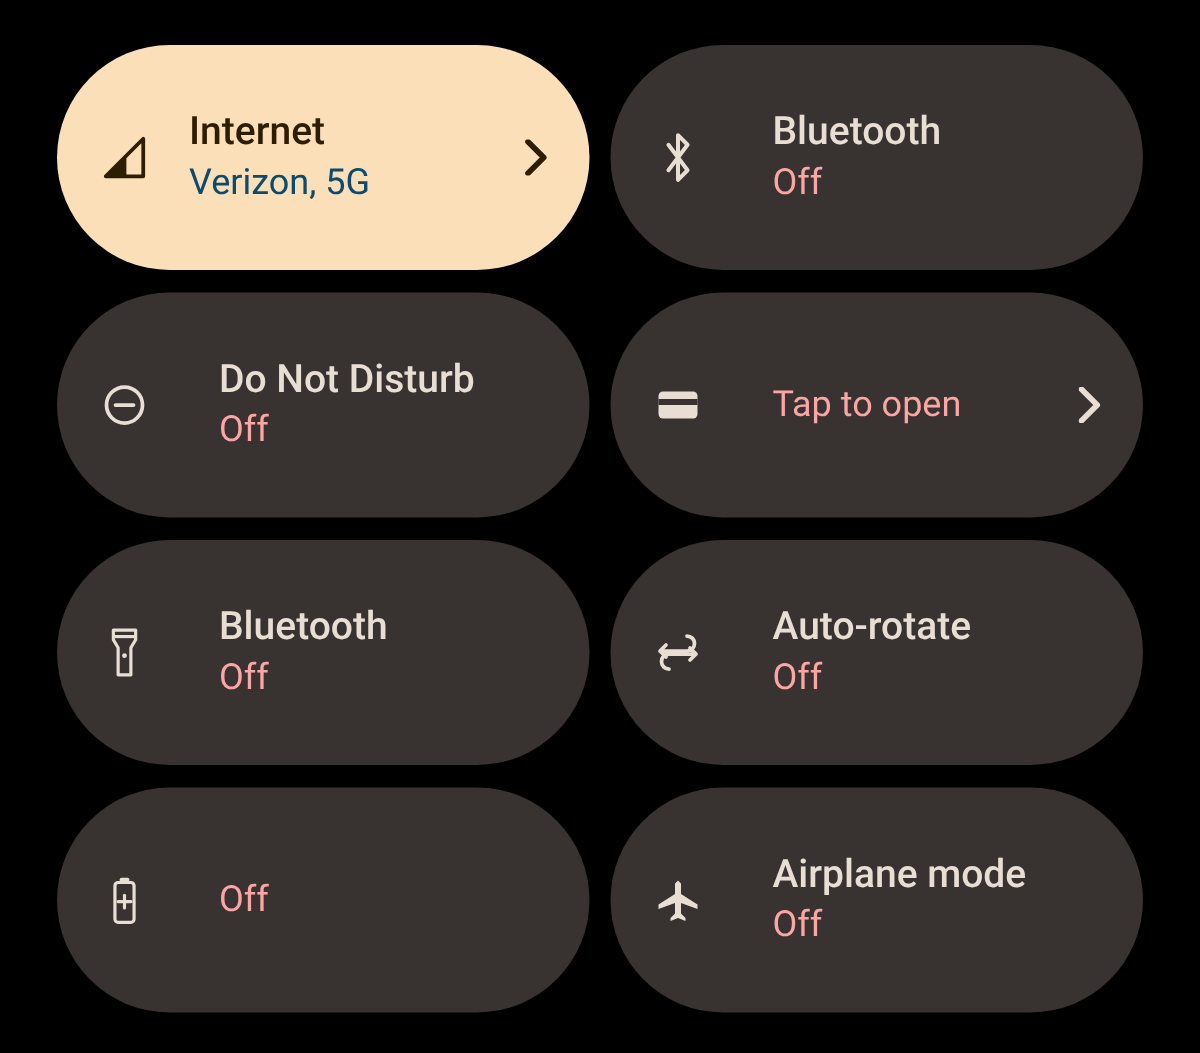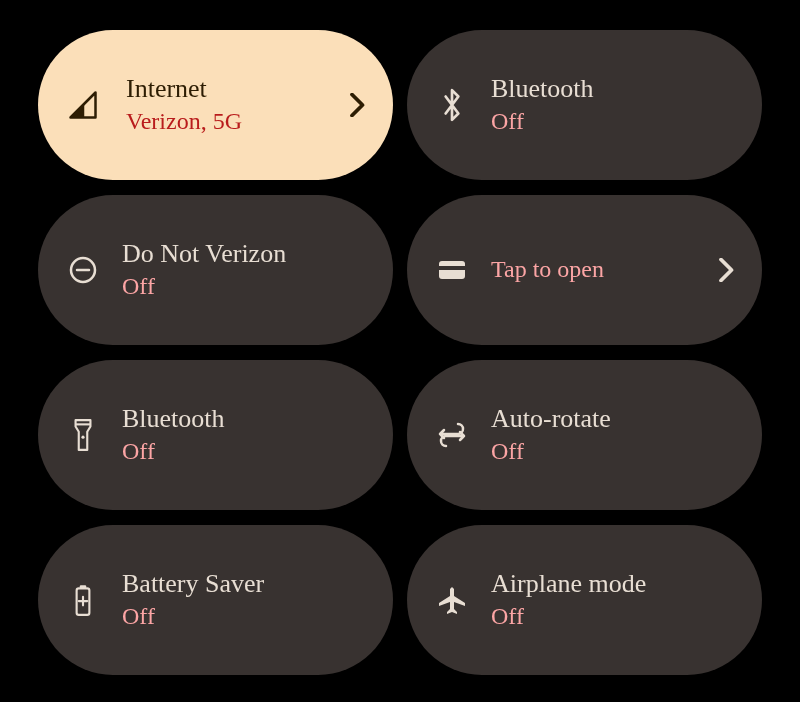--- a/index.html
+++ b/index.html
@@ -15,24 +15,24 @@
       grid-template-columns: 1fr 1fr;
       gap: 15px 14px;
     }
     .tile {
       height: 150px;
       border-radius: 75px;
       display: flex;
       align-items: center;
       padding: 0 24px 0 28px;
       cursor: pointer;
-      font-family: Liberation Serif, serif;
     }
     .tile-off {
       background: #383230;
+      gap: 24px;
     }
     .tile-on {
       background: #fbdfb9;
     }
     .tile-icon {
       width: 34px;
       height: 34px;
       display: flex;
       align-items: center;
       justify-content: center;
@@ -52,21 +52,21 @@
       line-height: 1.2;
     }
     .tile-subtitle {
       font-size: 24px;
       font-weight: 400;
       line-height: 1.3;
     }
     .tile-off .tile-title { color: #e8ded3; }
     .tile-off .tile-subtitle { color: #fca5a5; }
     .tile-on .tile-title { color: #2d1d03; }
-    .tile-on .tile-subtitle { color: #b91c1c; }
+    .tile-on .tile-subtitle { color: #0c4a6e; }
     .tile-chevron {
       width: 22px;
       height: 22px;
       display: flex;
       align-items: center;
       justify-content: center;
       flex-shrink: 0;
     }
     svg { display: block; }
   </style>
@@ -106,21 +106,21 @@
   </div>
 
   <div class="tile tile-off">
     <div class="tile-icon">
       <svg width="30" height="30" viewBox="0 0 30 30">
         <circle cx="15" cy="15" r="12" fill="none" stroke="#e8ded3" stroke-width="2.5"></circle>
         <line x1="9" y1="15" x2="21" y2="15" stroke="#e8ded3" stroke-width="2.5" stroke-linecap="round"></line>
       </svg>
     </div>
     <div class="tile-text">
-      <div class="tile-title">Do Not Verizon</div>
+      <div class="tile-title">Do Not Disturb</div>
       <div class="tile-subtitle">Off</div>
     </div>
   </div>
 
   <div class="tile tile-off">
     <div class="tile-icon">
       <svg width="30" height="24" viewBox="0 0 30 22">
         <rect x="2" y="2" width="26" height="18" rx="3" fill="#e8ded3"></rect>
         <rect x="2" y="7" width="26" height="4" fill="#383230"></rect>
       </svg>
@@ -165,21 +165,20 @@
   <div class="tile tile-off">
     <div class="tile-icon">
       <svg width="22" height="34" viewBox="0 0 20 32">
         <rect x="4" y="5" width="12" height="25" rx="2" fill="none" stroke="#e8ded3" stroke-width="2"></rect>
         <rect x="7" y="2" width="6" height="3" rx="1" fill="#e8ded3"></rect>
         <line x1="10" y1="13" x2="10" y2="21" stroke="#e8ded3" stroke-width="2" stroke-linecap="round"></line>
         <line x1="6" y1="17" x2="14" y2="17" stroke="#e8ded3" stroke-width="2" stroke-linecap="round"></line>
       </svg>
     </div>
     <div class="tile-text">
-      <div class="tile-title">Battery Saver</div>
       <div class="tile-subtitle">Off</div>
     </div>
   </div>
 
   <div class="tile tile-off">
     <div class="tile-icon">
       <svg width="32" height="32" viewBox="0 0 32 32">
         <path d="M16 3 L18 5 L18 12 L29 19 L29 22 L18 18 L18 25 L21 28 L21 30 L16 28 L11 30 L11 28 L14 25 L14 18 L3 22 L3 19 L14 12 L14 5 Z" fill="#e8ded3"></path>
       </svg>
     </div>

